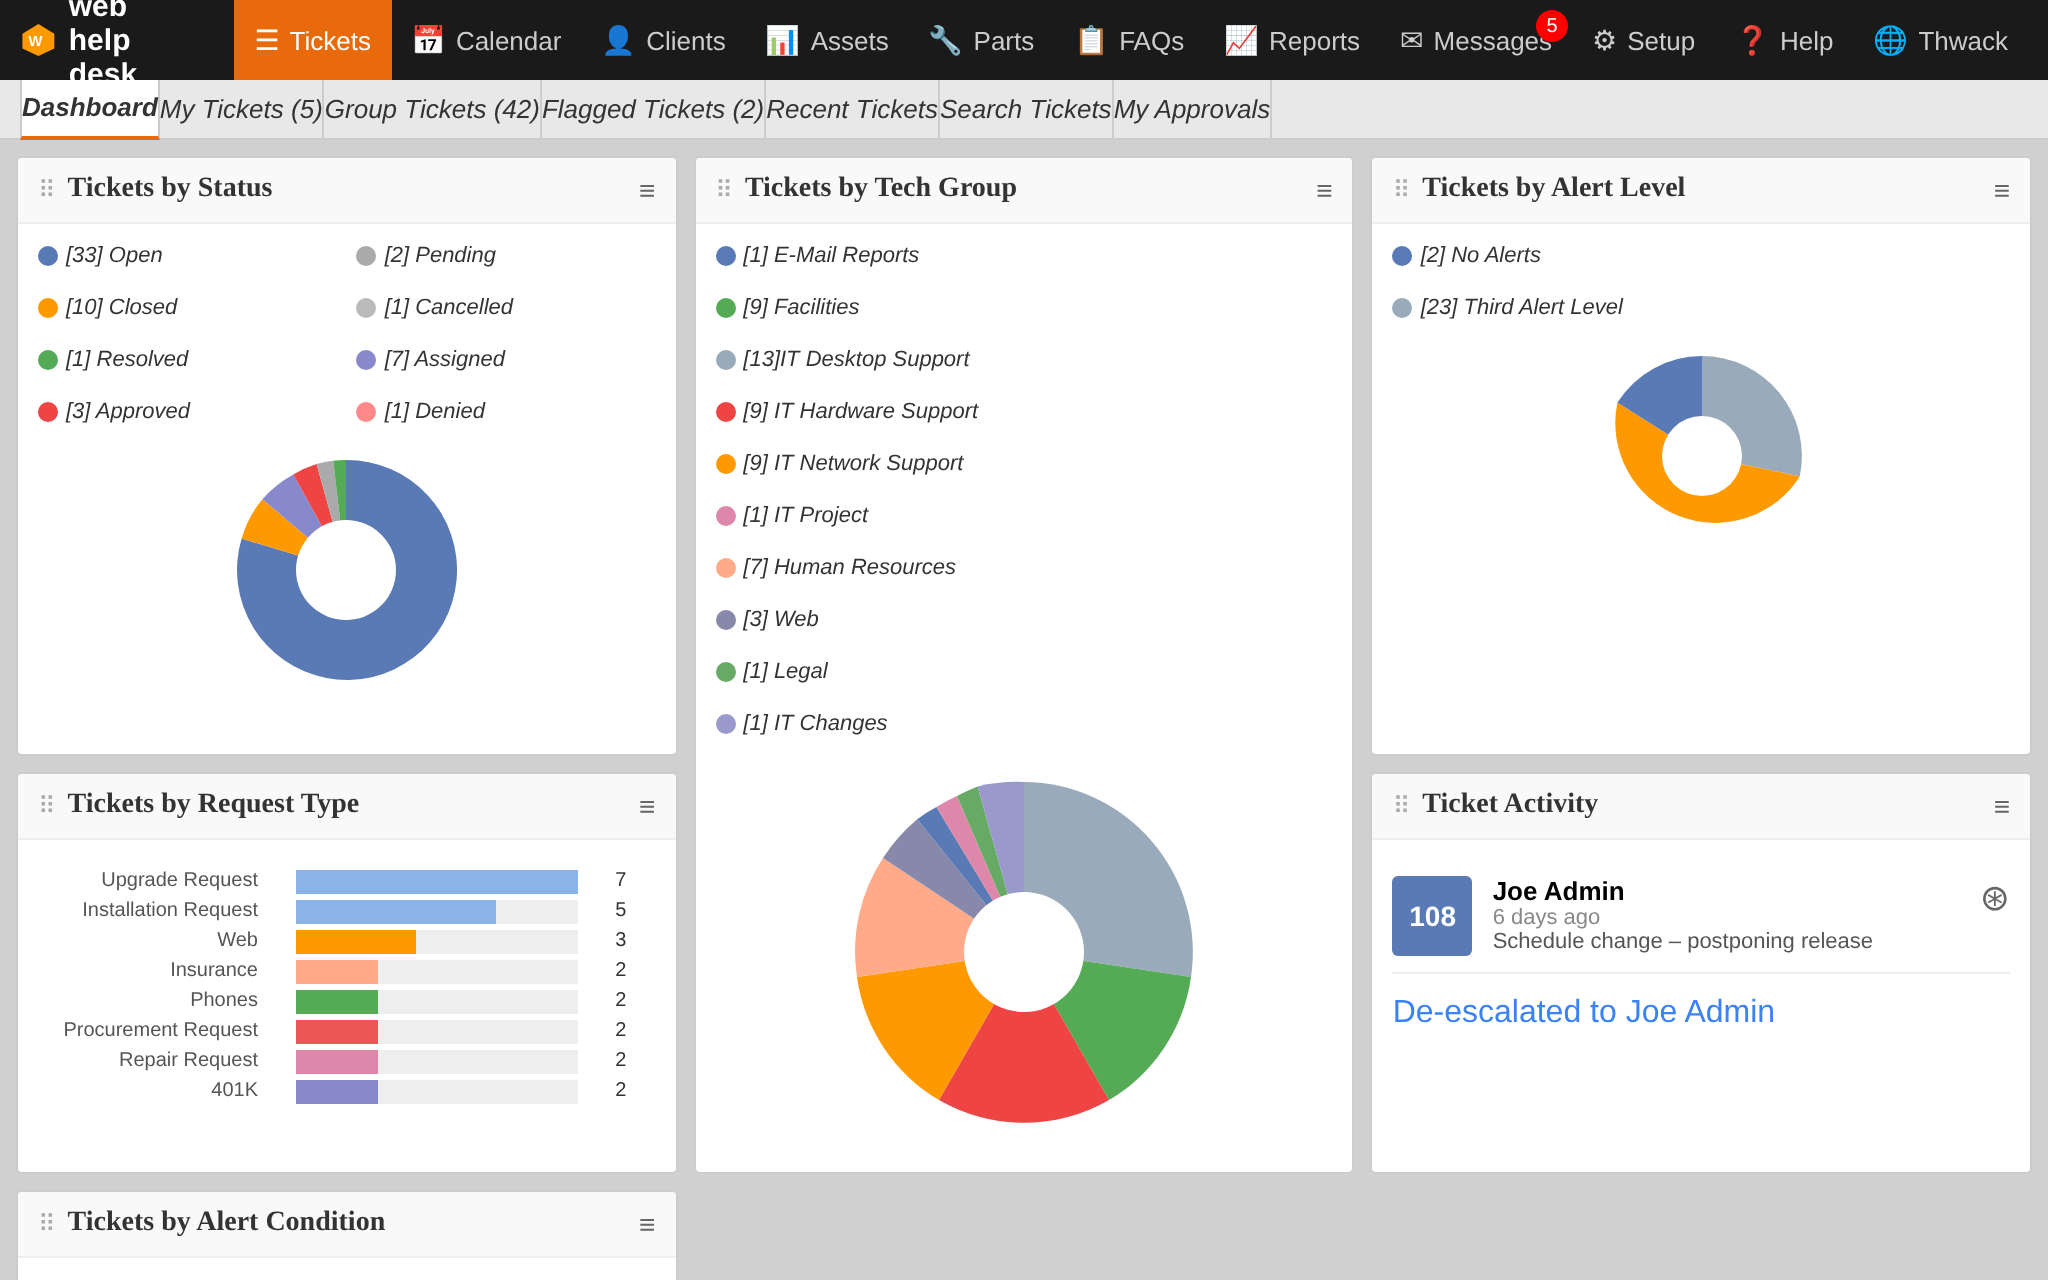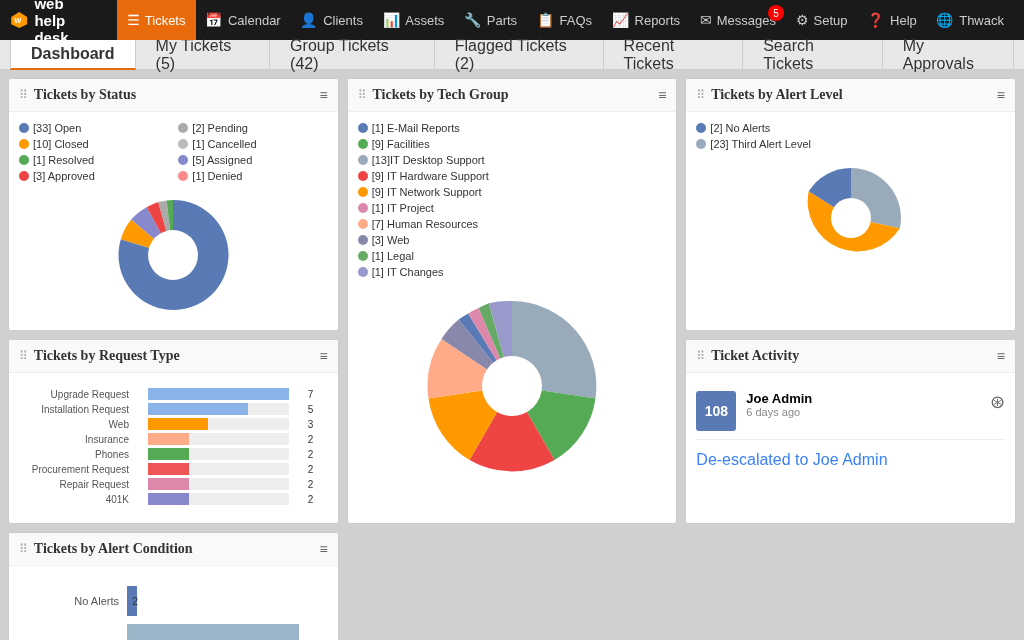--- a/index.html
+++ b/index.html
@@ -58,28 +58,29 @@
     
     #subnav {
       background: #e8e8e8;
       display: flex;
       align-items: center;
       padding: 0 10px;
       height: 30px;
       border-bottom: 1px solid #ccc;
     }
     .subnav-item {
-      padding: 0 20px;
+      padding: 0 0;
       height: 30px;
       display: flex;
       align-items: center;
       cursor: pointer;
-      font-size: 16px;
+      font-size: 13px;
       color: #333;
       border-right: 1px solid #ccc;
+      font-style: italic;
     }
     .subnav-item:first-child { border-left: 1px solid #ccc; }
     .subnav-item.active {
       background: white;
       border-bottom: 2px solid #e86a0a;
       font-weight: bold;
       color: #333;
     }
 
     
@@ -127,22 +128,23 @@
       font-size: 14px;
     }
     .widget-body {
       padding: 10px;
     }
 
     
     .legend {
       display: grid;
       grid-template-columns: 1fr 1fr;
-      gap: 4px 10px;
+      gap: 14px 10px;
       margin-bottom: 8px;
+      font-style: italic;
     }
     .legend-item {
       display: flex;
       align-items: center;
       gap: 4px;
       font-size: 11px;
       color: #333;
     }
     .legend-dot {
       width: 10px;
@@ -356,21 +358,21 @@
         <div class="legend-item">
           <div class="legend-dot" style="background:#bbb;"></div>
           <span>[1] Cancelled</span>
         </div>
         <div class="legend-item">
           <div class="legend-dot" style="background:#5a5;"></div>
           <span>[1] Resolved</span>
         </div>
         <div class="legend-item">
           <div class="legend-dot" style="background:#88c;"></div>
-          <span>[5] Assigned</span>
+          <span>[7] Assigned</span>
         </div>
         <div class="legend-item">
           <div class="legend-dot" style="background:#e44;"></div>
           <span>[3] Approved</span>
         </div>
         <div class="legend-item">
           <div class="legend-dot" style="background:#f88;"></div>
           <span>[1] Denied</span>
         </div>
       </div>
@@ -568,20 +570,21 @@
         <span class="widget-title">Ticket Activity</span>
       </div>
       <span class="widget-menu">≡</span>
     </div>
     <div class="widget-body">
       <div class="activity-item">
         <div class="ticket-num">108</div>
         <div class="activity-content">
           <div class="activity-name">Joe Admin</div>
           <div class="activity-time">6 days ago</div>
+          <div class="activity-detail">Schedule change – postponing release</div>
         </div>
         <div class="activity-expand">⊛</div>
       </div>
       <div class="activity-action" style="padding-top:8px;font-size:16px;color:#3b82f6;">De-escalated to Joe Admin</div>
     </div>
   </div>
 
   <div class="widget">
     <div class="widget-header">
       <div class="widget-title-area">

